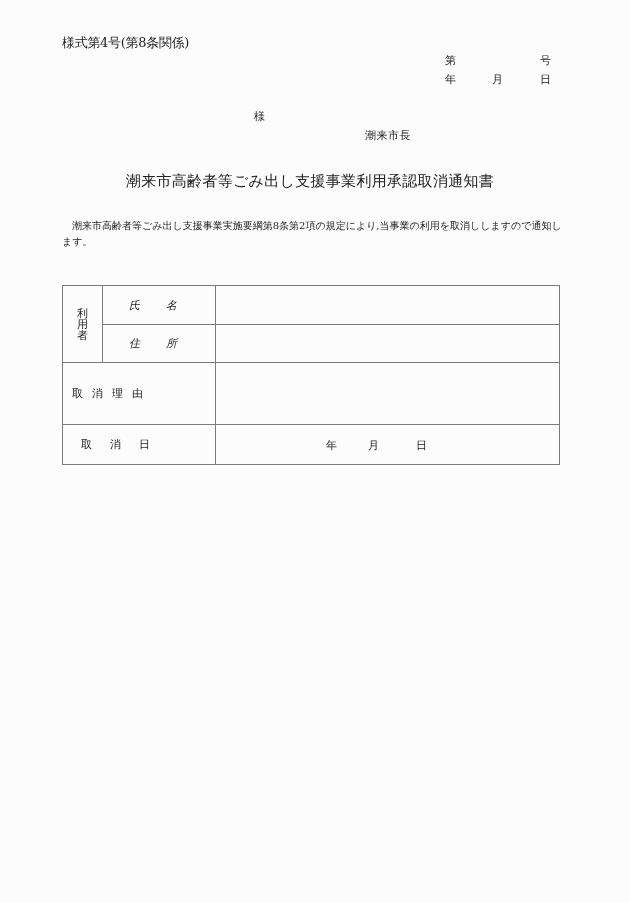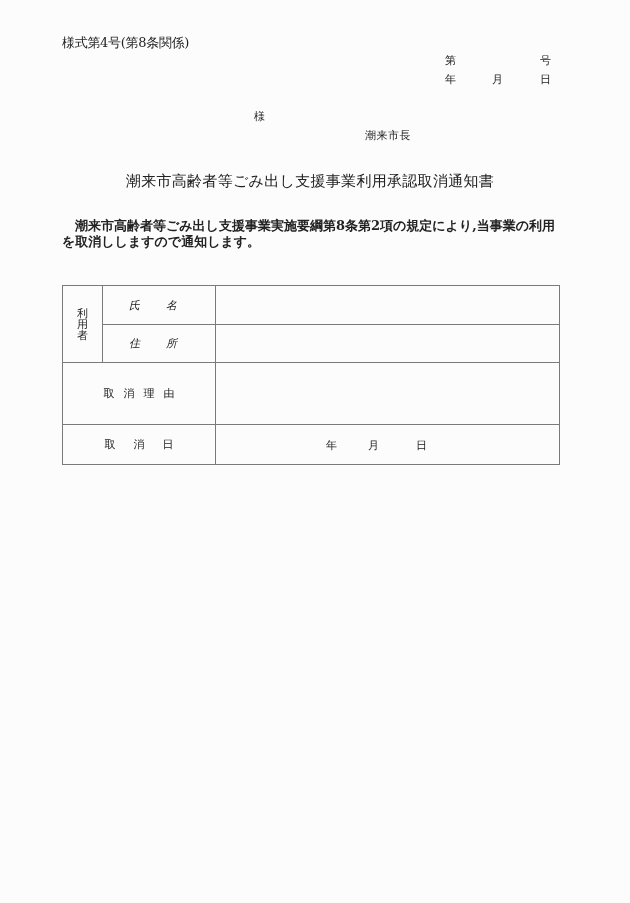--- a/index.html
+++ b/index.html
@@ -23,25 +23,24 @@
     .date-m { left: 492px; top: 72px; font-size: 11px; }
     .date-d { left: 540px; top: 72px; font-size: 11px; }
     .addressee { left: 254px; top: 109px; font-size: 11px; }
     .issuer { left: 365px; top: 128px; font-size: 11px; letter-spacing: 0.5px; }
     .title { left: 0; width: 620px; text-align: center; top: 172px; font-size: 15px; letter-spacing: 0.3px; }
     .body-text {
       position: absolute;
       left: 62px;
       top: 218px;
       width: 500px;
-      font-size: 13px;
+      font-size: 10px;
       line-height: 16px;
       text-indent: 1em;
       white-space: normal;
-      font-weight: bold;
     }
     table.form {
       position: absolute;
       left: 62px;
       top: 285px;
       width: 498px;
       border-collapse: collapse;
       font-size: 11px;
     }
     table.form td {
@@ -49,21 +48,21 @@
       padding: 0;
       vertical-align: middle;
     }
     .vert {
       width: 39px;
       text-align: center;
       line-height: 11px;
     }
     .vert span { display: block; }
     .label-sub { width: 86px; text-align: left; font-style: italic; }
-    .label-wide { text-align: center; }
+    .label-wide { text-align: left; }
     .spaced-2 { letter-spacing: 18px; padding-left: 18px !important; }
     .spaced-4 { letter-spacing: 9px; padding-left: 9px !important; }
     .spaced-3 { letter-spacing: 26px; padding-left: 26px !important; }
     .r1 { height: 39px; }
     .r2 { height: 38px; }
     .r3 { height: 62px; }
     .r4 { height: 40px; padding-left: 28px; }
     .value-cell { background: transparent; }
     .date-cell { position: relative; }
     .date-cell span { position: absolute; top: 50%; transform: translateY(-50%); }

